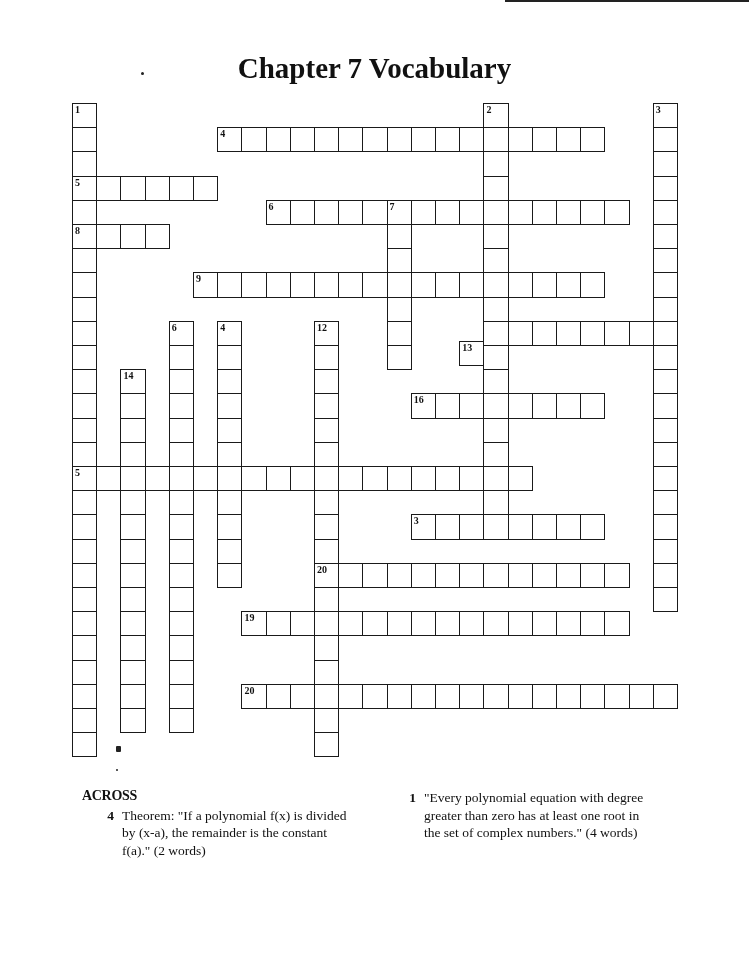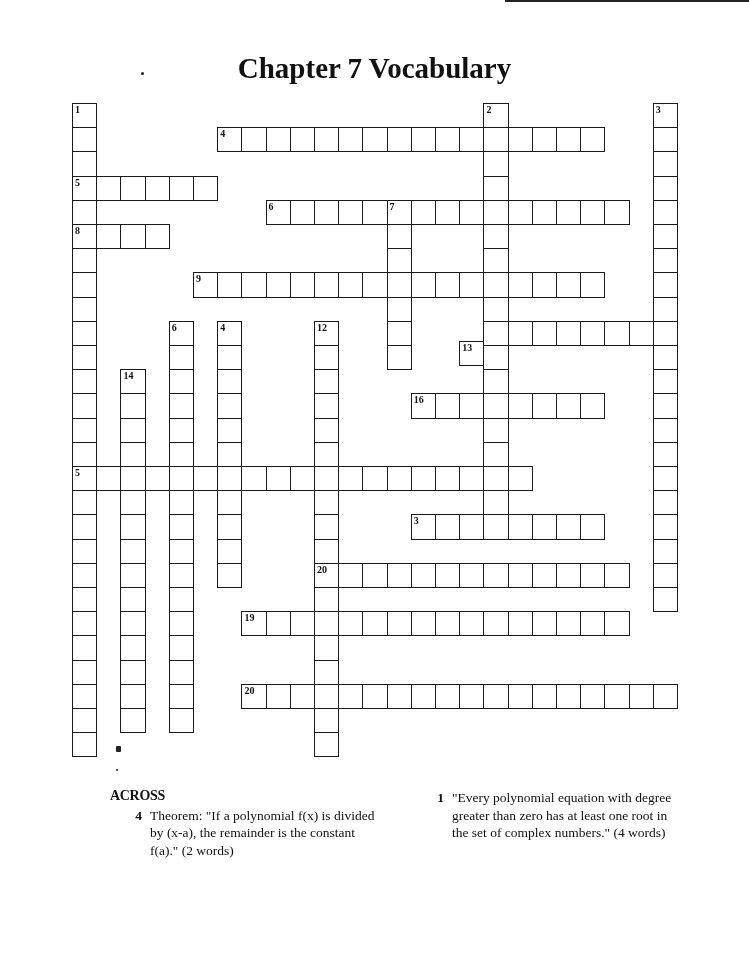--- a/index.html
+++ b/index.html
@@ -2,21 +2,21 @@
 <html><head>
 <meta charset="utf-8">
 <style>
   html, body { margin: 0; padding: 0; background: #ffffff; }
   body { width: 749px; height: 970px; position: relative; overflow: hidden; font-family: "Liberation Serif", "DejaVu Serif", serif; color: #111; }
   .top-rule { position: absolute; left: 505px; top: 0; width: 244px; height: 2px; background: #222; }
   .title { position: absolute; left: 0; width: 749px; top: 52px; text-align: center; font-size: 29px; font-weight: bold; letter-spacing: 0px; }
   .grid { position: absolute; left: 0; top: 0; width: 749px; height: 780px; }
   .cell { position: absolute; box-sizing: border-box; width: 25.2px; height: 25.2px; border: 1.8px solid #1a1a1a; background: #fff; }
   .cell .num { position: absolute; left: 2px; top: 0px; font-size: 10px; font-weight: bold; line-height: 11px; font-family: "Liberation Serif", serif; }
-  .clues { position: absolute; top: 787px; font-size: 13.5px; line-height: 17.5px; margin-left: 28px; }
+  .clues { position: absolute; top: 787px; font-size: 13.5px; line-height: 17.5px; }
   .clues.across { left: 82px; width: 280px; }
   .clues.down { left: 384px; width: 280px; }
   .clue-heading { font-weight: bold; font-size: 14px; letter-spacing: -0.3px; }
   .clue { display: flex; margin-top: 2px; }
   .clue-num { width: 40px; text-align: right; padding-right: 8px; font-weight: bold; box-sizing: border-box; flex: none; }
   .clue-text { width: 230px; }
   .speck { position: absolute; background: #222; border-radius: 50%; }
 </style>
 </head>
 <body>

